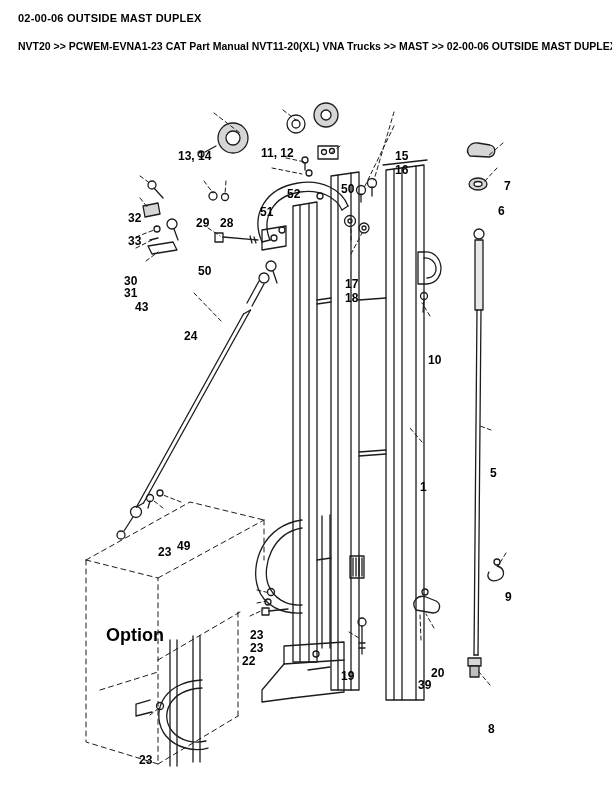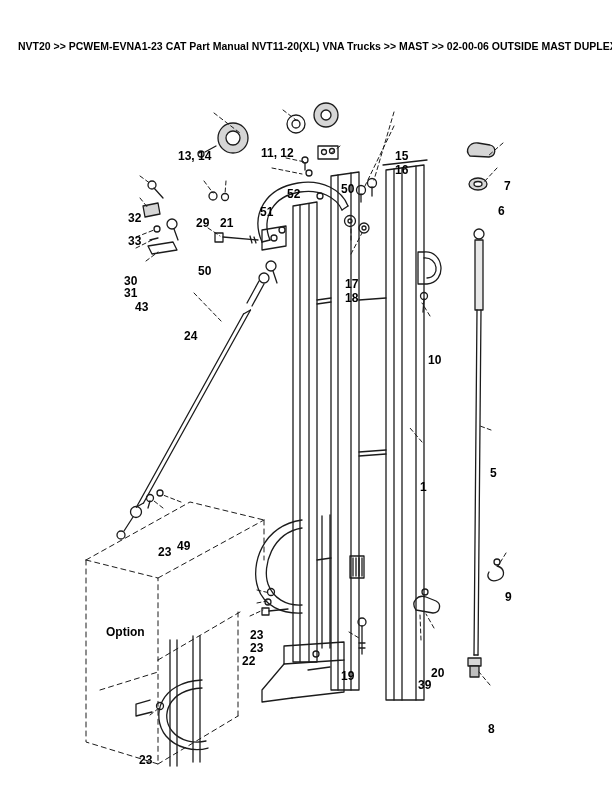--- a/index.html
+++ b/index.html
@@ -21,28 +21,29 @@
     white-space:nowrap;
   }
   svg{position:absolute;left:0;top:0;}
   .callout{
     position:absolute;
     font-size:12px;font-weight:bold;color:#000;
     white-space:nowrap;line-height:1;margin-top:44px;
   }
   .option-label{
     position:absolute;
-    font-size:12px;font-weight:bold;color:#000;
+    font-size:18px;font-weight:bold;color:#000;
   }
 </style>
 </head>
 <body>
 
 <div id="page">
 
+  <div class="hdr-title">02-00-06 OUTSIDE MAST DUPLEX</div>
   <div class="hdr-breadcrumb">NVT20 &gt;&gt; PCWEM-EVNA1-23 CAT Part Manual NVT11-20(XL) VNA Trucks &gt;&gt; MAST &gt;&gt; 02-00-06 OUTSIDE MAST DUPLEX</div>
 
   <svg width="612" height="792" viewBox="0 0 612 792">
     <g stroke="#1c1c1c" fill="none" stroke-width="1.3" stroke-linecap="round" stroke-linejoin="round">
 
       <g stroke-width="1" stroke-dasharray="5 4">
         <path d="M86,560 L190,502 L264,520"></path>
         <path d="M86,560 L86,742 L158,764 L158,660"></path>
         <path d="M86,560 L158,578 L158,660"></path>
         <path d="M158,578 L264,520"></path>
@@ -272,21 +273,21 @@
   <span class="callout" style="left:261px;top:103px">11, 12</span>
   <span class="callout" style="left:395px;top:106px">15</span>
   <span class="callout" style="left:395px;top:120px">16</span>
   <span class="callout" style="left:341px;top:139px">50</span>
   <span class="callout" style="left:287px;top:144px">52</span>
   <span class="callout" style="left:260px;top:162px">51</span>
   <span class="callout" style="left:504px;top:136px">7</span>
   <span class="callout" style="left:498px;top:161px">6</span>
   <span class="callout" style="left:128px;top:168px">32</span>
   <span class="callout" style="left:196px;top:173px">29</span>
-  <span class="callout" style="left:220px;top:173px">21</span>
+  <span class="callout" style="left:220px;top:173px">28</span>
   <span class="callout" style="left:128px;top:191px">33</span>
   <span class="callout" style="left:198px;top:221px">50</span>
   <span class="callout" style="left:124px;top:231px">30</span>
   <span class="callout" style="left:124px;top:243px">31</span>
   <span class="callout" style="left:135px;top:257px">43</span>
   <span class="callout" style="left:345px;top:234px">17</span>
   <span class="callout" style="left:345px;top:248px">18</span>
   <span class="callout" style="left:184px;top:286px">24</span>
   <span class="callout" style="left:428px;top:310px">10</span>
   <span class="callout" style="left:420px;top:437px">1</span>

